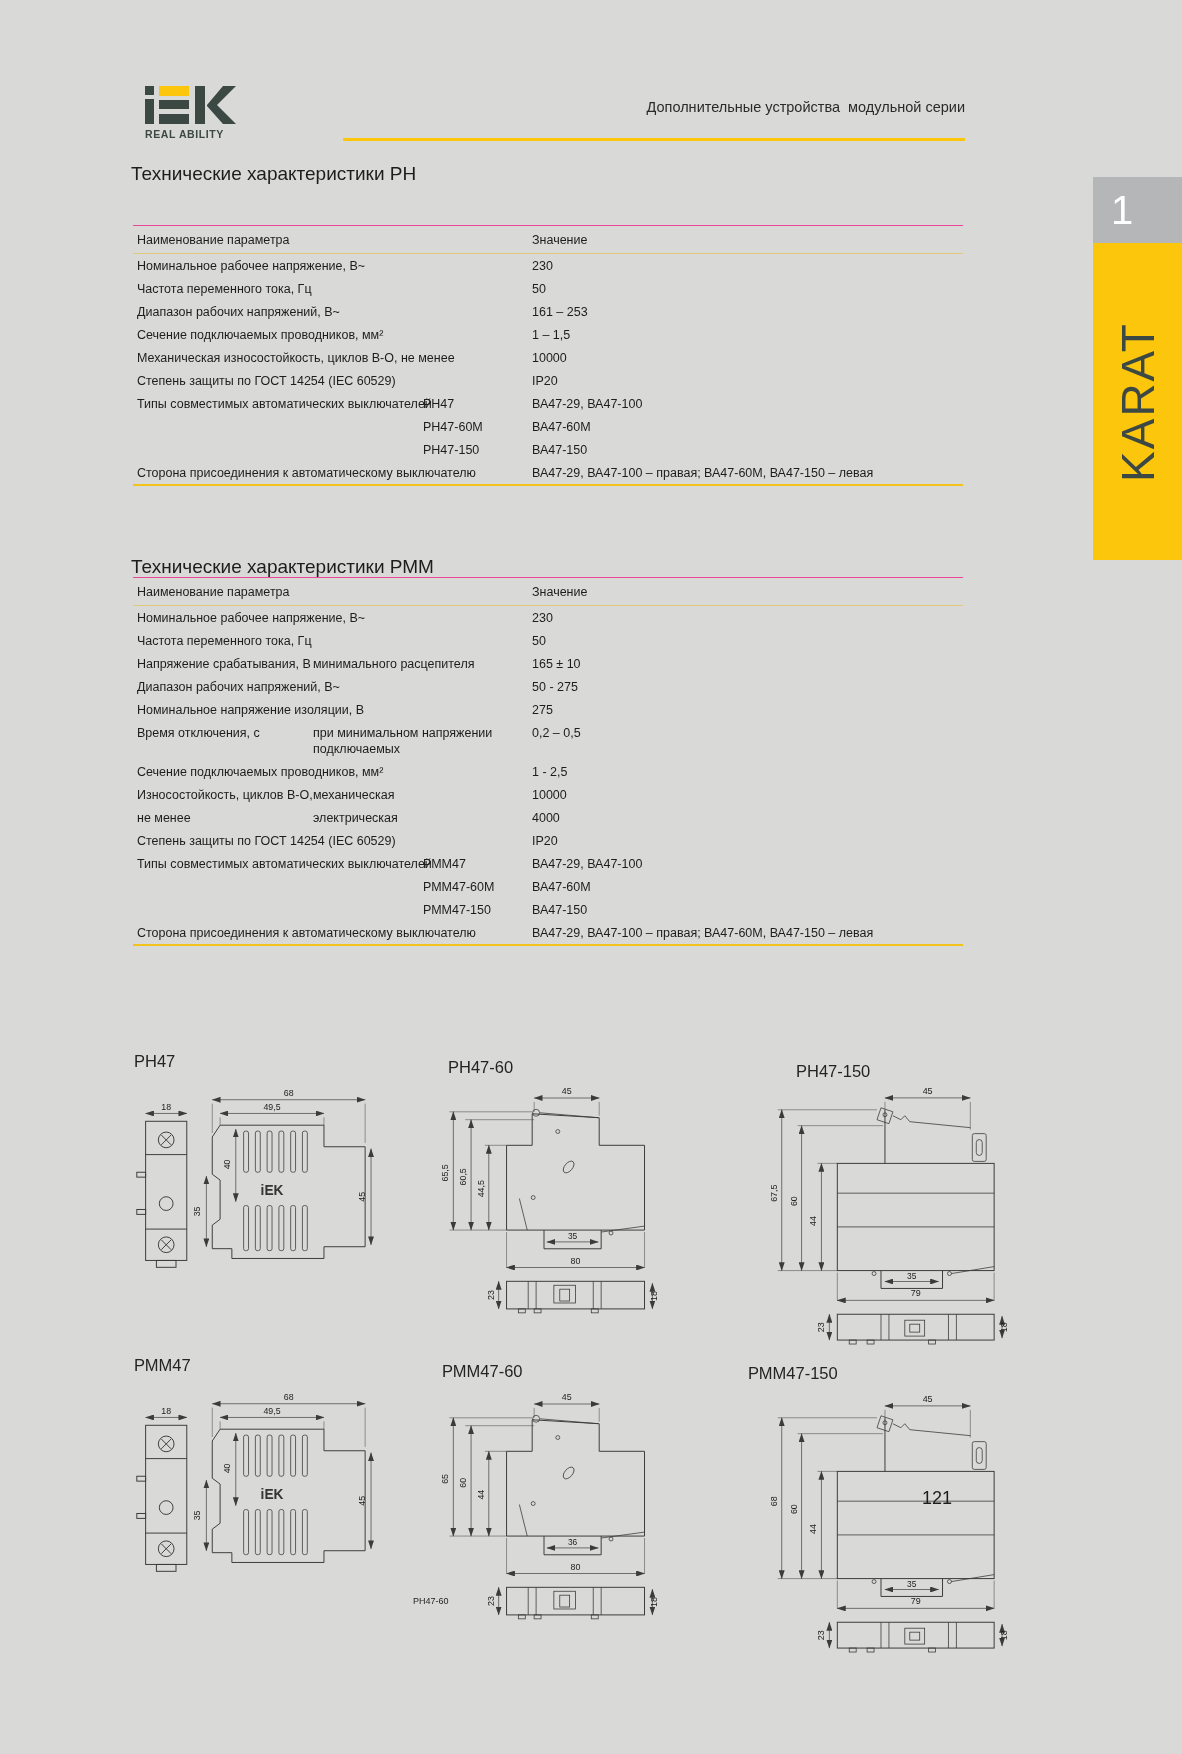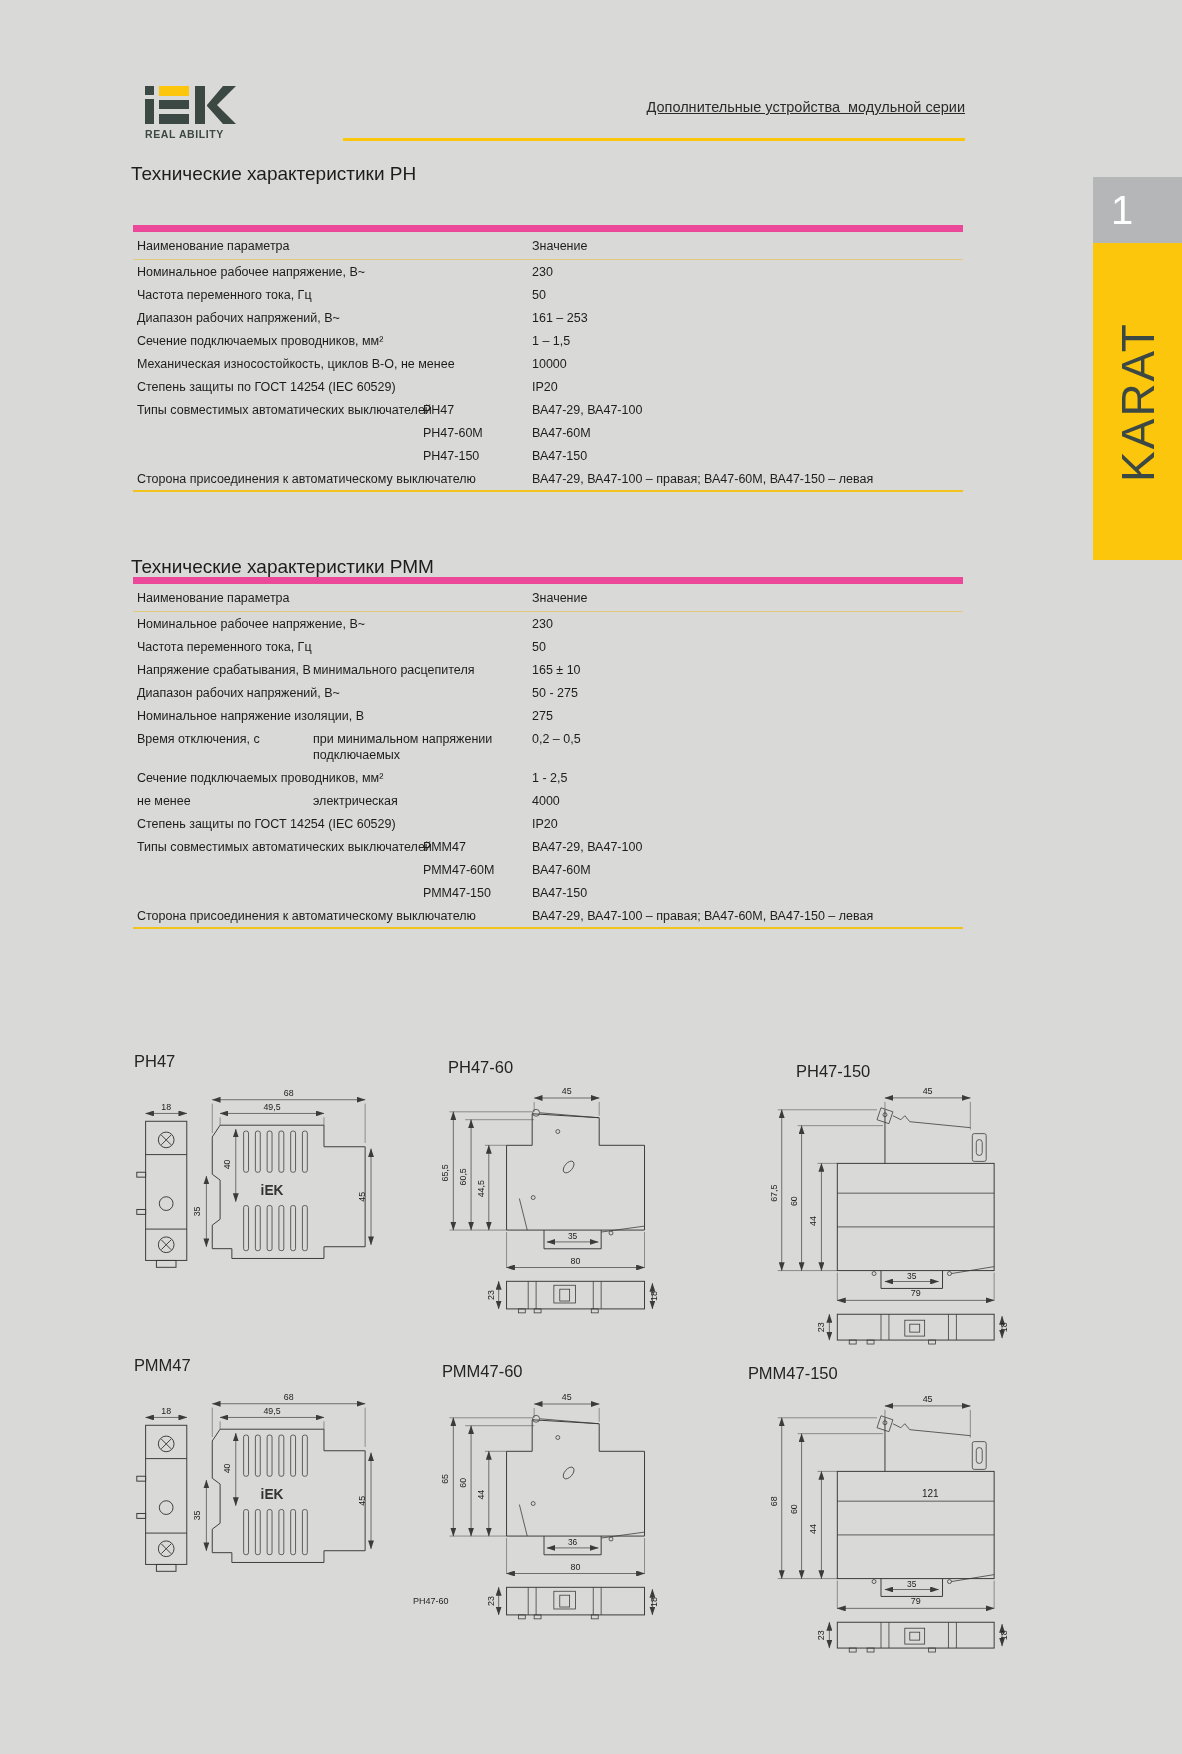--- a/index.html
+++ b/index.html
@@ -1,45 +1,45 @@
 <!DOCTYPE html>
 <html><head>
 <meta charset="utf-8">
 <style>
   html,body{margin:0;padding:0;background:#9a9a9a;}
   .page{position:relative;width:1182px;height:1754px;background:#d9dad8;
         font-family:"Liberation Sans",sans-serif;color:#1d1d1b;overflow:hidden;margin:0 auto;}
   .abs{position:absolute;}
 
   
-  .hdr-title{left:400px;top:99px;width:565px;text-align:right;font-size:14.5px;color:#2a2a28;white-space:pre;text-decoration:underline;}
+  .hdr-title{left:400px;top:99px;width:565px;text-align:right;font-size:14.5px;color:#2a2a28;white-space:pre;}
   .hdr-rule{left:343px;top:138px;width:622px;height:3px;background:#fcc60d;}
 
   
   .side-num{left:1093px;top:177px;width:89px;height:66px;background:#b4b6b7;color:#fff;
             font-size:40px;display:flex;align-items:center;padding-left:18px;box-sizing:border-box;}
   .side-tab{left:1093px;top:243px;width:89px;height:317px;background:#fcc60d;
             display:flex;align-items:center;justify-content:center;}
   .karat{transform:rotate(-90deg);font-size:46px;color:#3c4843;letter-spacing:2px;white-space:nowrap;}
 
   
   .sec-title{font-size:19px;color:#1d1d1b;}
 
   
   .spec-wrap{left:133px;width:830px;}
   table.spec{width:830px;border-collapse:collapse;table-layout:fixed;
-             border-top:7px solid #ec4899;border-bottom:2px solid #f2c31c;
+             border-top:1px solid #ec4899;border-bottom:2px solid #f2c31c;
              font-size:12.5px;color:#1d1d1b;}
   table.spec td{padding:3.5px 0 3.5px 4px;vertical-align:top;white-space:pre;line-height:16px;overflow:visible;}
   table.spec thead td{border-bottom:1px solid #e0c87c;padding:6px 0 5px 4px;}
 
   
   .drw-label{font-size:16.5px;color:#242424;}
   .caption{font-size:9px;color:#242424;}
-  .pagenum{left:922px;top:1488px;font-size:10px;color:#1d1d1b;text-align:right;}
+  .pagenum{left:922px;top:1488px;font-size:18px;color:#1d1d1b;text-align:right;}
   svg.drw{position:absolute;}
   svg.drw .ln *{stroke:#3b3b3b;stroke-width:1;fill:none;}
   svg.drw .det *{stroke:#3b3b3b;stroke-width:.8;fill:none;}
   svg.drw .dim line{stroke:#3b3b3b;stroke-width:.7;}
   svg.drw .ext line{stroke:#3b3b3b;stroke-width:.5;}
   svg.drw text{font-family:"Liberation Sans",sans-serif;font-size:9px;fill:#222;text-anchor:middle;}
   svg.drw text.lg{font-size:14px;font-weight:bold;fill:#333;}
   svg.drw text.sm{font-size:8.5px;}
 </style>
 </head>
@@ -198,20 +198,26 @@
             <td class="c1">при минимальном напряжении
 подключаемых</td>
             <td class="c2"></td>
             <td class="c3">0,2 – 0,5</td>
           </tr>
           <tr>
             <td class="c0">Сечение подключаемых проводников, мм²</td>
             <td class="c1"></td>
             <td class="c2"></td>
             <td class="c3">1 - 2,5</td>
+          </tr>
+          <tr>
+            <td class="c0">Износостойкость, циклов В-О,</td>
+            <td class="c1">механическая</td>
+            <td class="c2"></td>
+            <td class="c3">10000</td>
           </tr>
           <tr>
             <td class="c0">не менее</td>
             <td class="c1">электрическая</td>
             <td class="c2"></td>
             <td class="c3">4000</td>
           </tr>
           <tr>
             <td class="c0">Степень защиты по ГОСТ 14254 (IEC 60529)</td>
             <td class="c1"></td>

